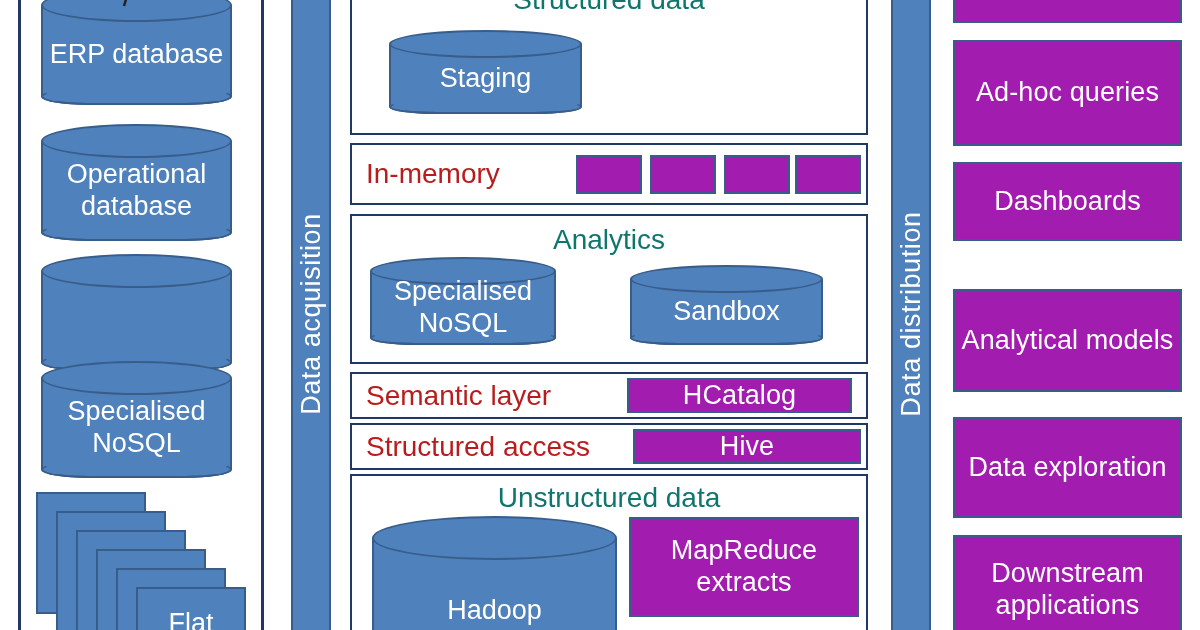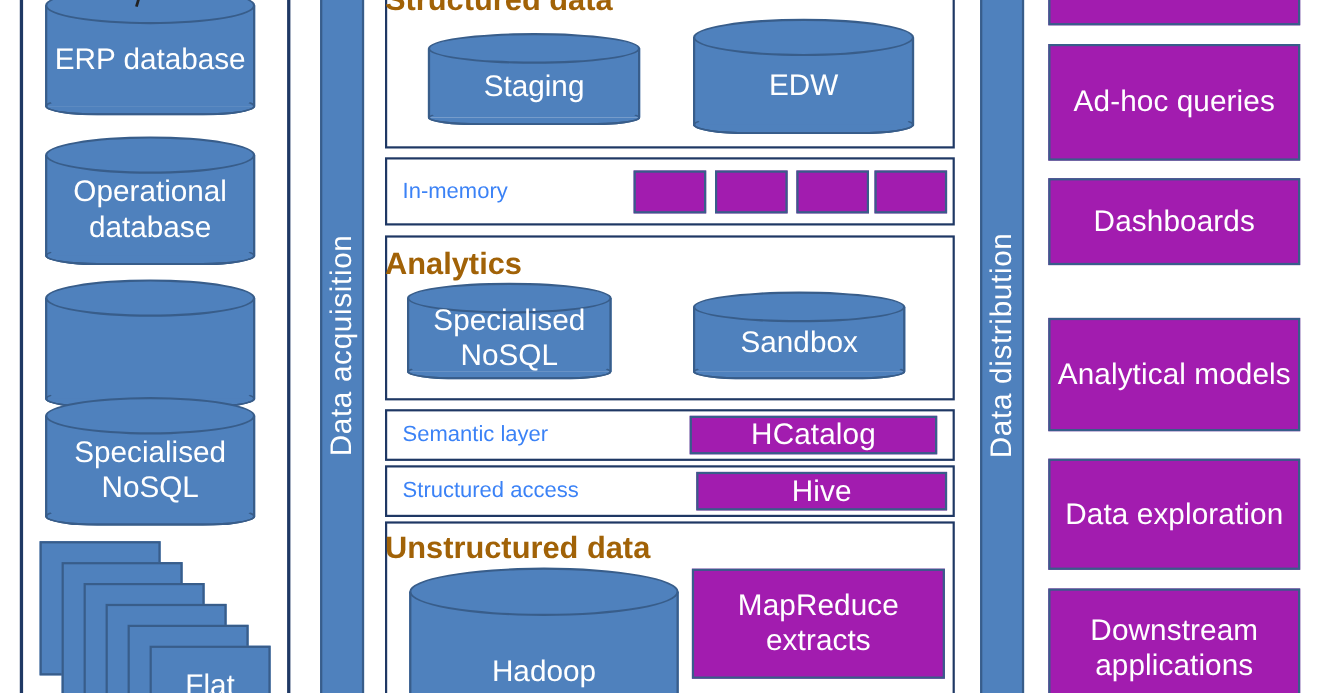--- a/index.html
+++ b/index.html
@@ -115,30 +115,29 @@
     transform:translate(-50%,-50%) rotate(-90deg);
     white-space:nowrap;
     color:#ffffff;
     font-size:27px;
     letter-spacing:.6px;
   }
 
   
   .caption{
     position:absolute;
-    color:#a16207;
+    color:#0f766e;
     font-size:28px;
-    text-align:left;
+    text-align:center;
     white-space:nowrap;
-    font-weight:bold;
   }
   .rowlabel{
     position:absolute;
-    color:#3b82f6;
-    font-size:20px;
+    color:#b91c1c;
+    font-size:28px;
     display:flex;
     align-items:center;
     white-space:nowrap;
   }
 
   .stackcard{
     position:absolute;
     box-sizing:border-box;
     background:#4f81bd;
     border:2px solid #385d8a;
@@ -209,27 +208,20 @@
   <div class="caption" style="left:350px; top:-16px; width:518px;">Structured data</div>
 
   <div class="cyl" style="--eh:14px; left:389px; top:30px; width:193px; height:84px;">
     <div class="body"></div>
     <div class="bottom"></div>
     <div class="bottomfix"></div>
     <div class="top"></div>
     <div class="label">Staging</div>
   </div>
 
-  <div class="cyl" style="--eh:17px; left:630px; top:17px; width:201px; height:105px;">
-    <div class="body"></div>
-    <div class="bottom"></div>
-    <div class="bottomfix"></div>
-    <div class="top"></div>
-    <div class="label">EDW</div>
-  </div>
 
   <div class="outline" style="left:350px; top:143px; width:518px; height:62px;"></div>
   <div class="rowlabel" style="left:366px; top:143px; height:62px;">In-memory</div>
   <div class="box" style="left:576px; top:155px; width:66px; height:39px;"></div>
   <div class="box" style="left:650px; top:155px; width:66px; height:39px;"></div>
   <div class="box" style="left:724px; top:155px; width:66px; height:39px;"></div>
   <div class="box" style="left:795px; top:155px; width:66px; height:39px;"></div>
 
   <div class="outline" style="left:350px; top:214px; width:518px; height:150px;"></div>
   <div class="caption" style="left:350px; top:224px; width:518px;">Analytics</div>

